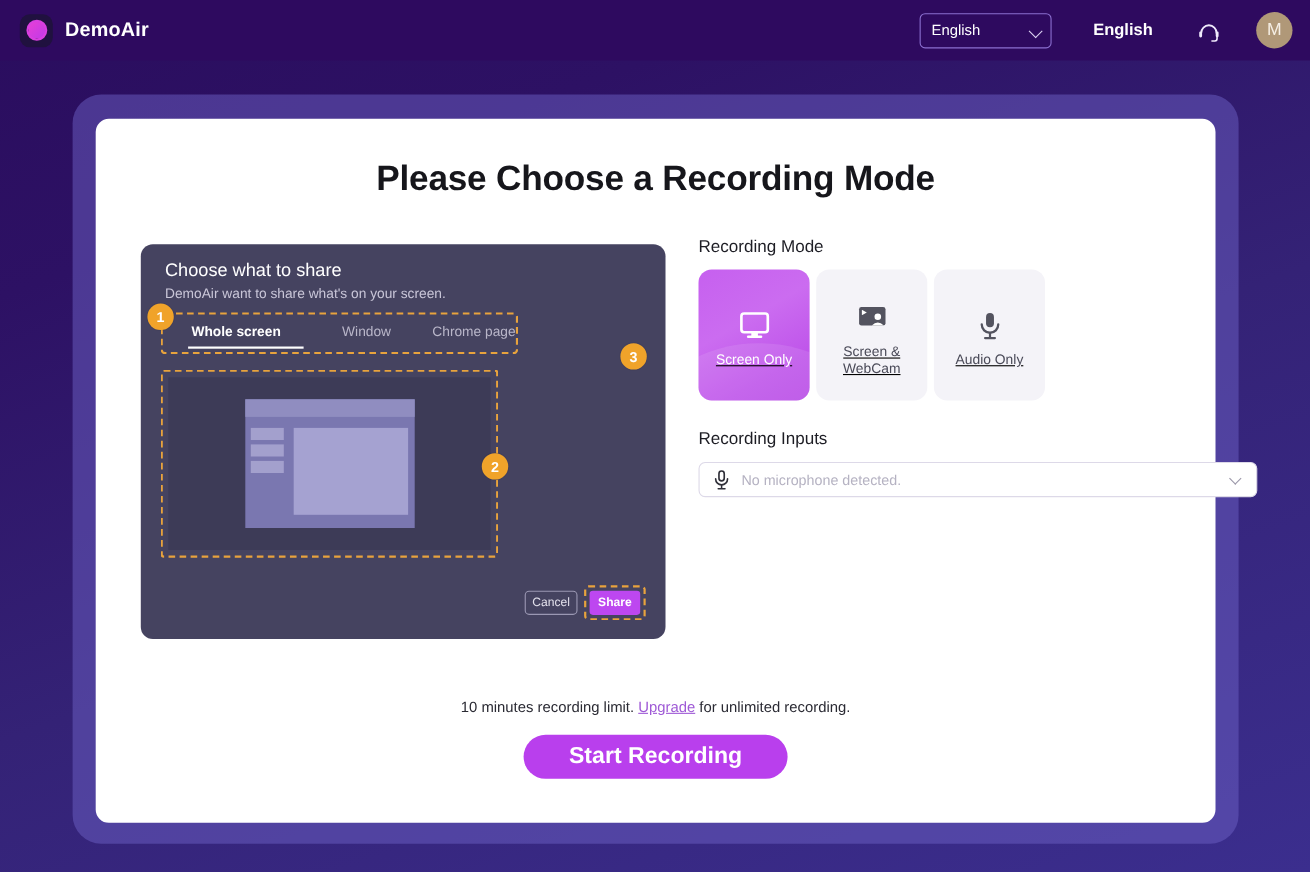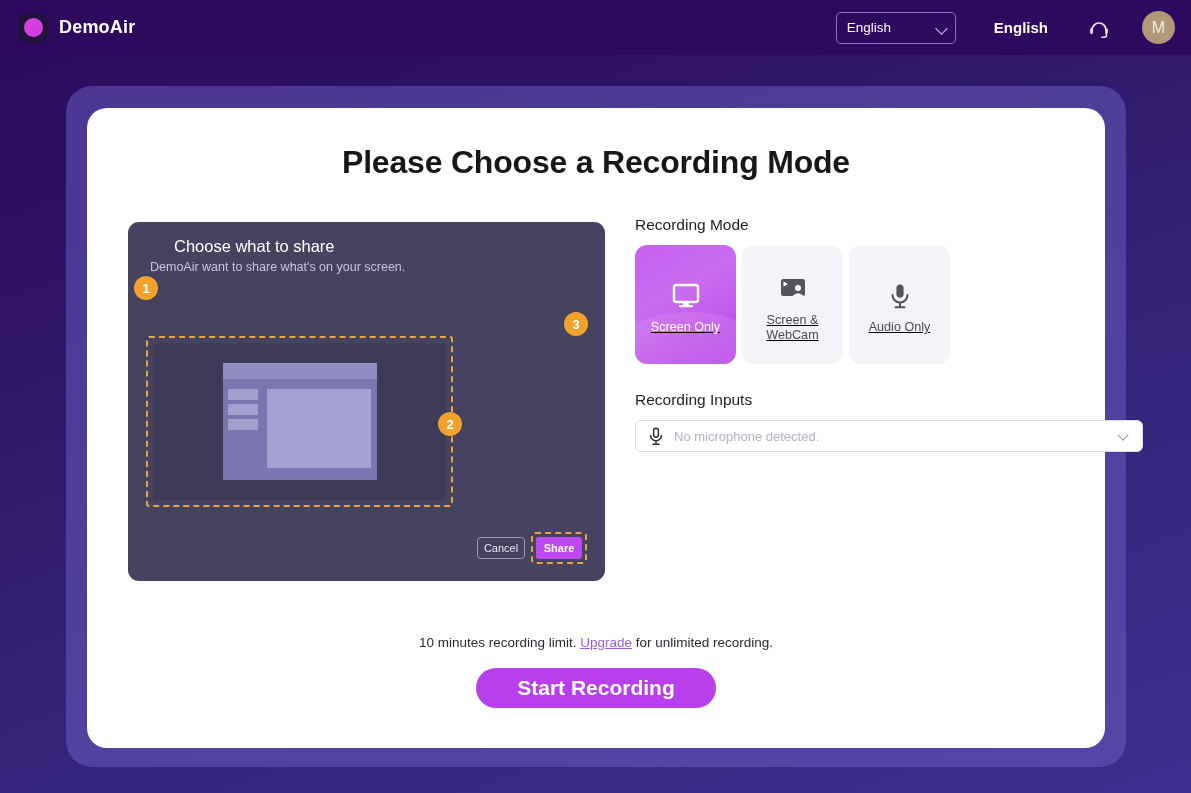--- a/index.html
+++ b/index.html
@@ -76,39 +76,39 @@
   .outer-frame {
     position: absolute; left: 66px; top: 86px;
     width: 1060px; height: 681px;
     background: rgba(108,96,196,0.50);
     border-radius: 26px;
   }
   .main-card {
     position: absolute; left: 87px; top: 108px;
     width: 1018px; height: 640px;
     background: #ffffff;
-    border-radius: 20px;
+    border-radius: 12px;
   }
   .page-title {
     position: absolute; top: 36px; left: 0; width: 100%;
     text-align: center;
     font-size: 32px; font-weight: bold; color: #16161b;
     letter-spacing: -.2px;
   }
 
   
   .share-panel {
     position: absolute; left: 41px; top: 114px;
     width: 477px; height: 359px;
     background: #454360;
     border-radius: 11px;
   }
   .share-title {
     position: absolute; left: 22px; top: 15px;
-    color: #ffffff; font-size: 16.5px; margin-left: 24px;
+    color: #ffffff; font-size: 16.5px;
   }
   .share-sub {
     position: absolute; left: 22px; top: 38px;
     color: #c9c6d8; font-size: 12.5px;
   }
 
   .tabs-wrap {
     position: absolute; left: 18px; top: 62px;
     width: 325px; height: 38px;
     border: 2px dashed #e8a33d;
@@ -313,20 +313,28 @@
 
 <div class="main-card">
 
   <div class="page-title">Please Choose a Recording Mode</div>
 
   <div class="share-panel">
 
     <div class="share-title">Choose what to share</div>
     <div class="share-sub">DemoAir want to share what's on your screen.</div>
 
+    <div class="tabs-wrap">
+      <div class="tabs-row">
+        <span class="tab active tab-whole">Whole screen</span>
+        <span class="tab tab-window">Window</span>
+        <span class="tab tab-chrome">Chrome page</span>
+        <div class="tab-underline"></div>
+      </div>
+    </div>
 
     <div class="preview-wrap">
       <div class="preview-inner">
         <div class="mockwin">
           <div class="titlebar"></div>
           <div class="sidebar">
             <div class="sbitem i1"></div>
             <div class="sbitem i2"></div>
             <div class="sbitem i3"></div>
           </div>

